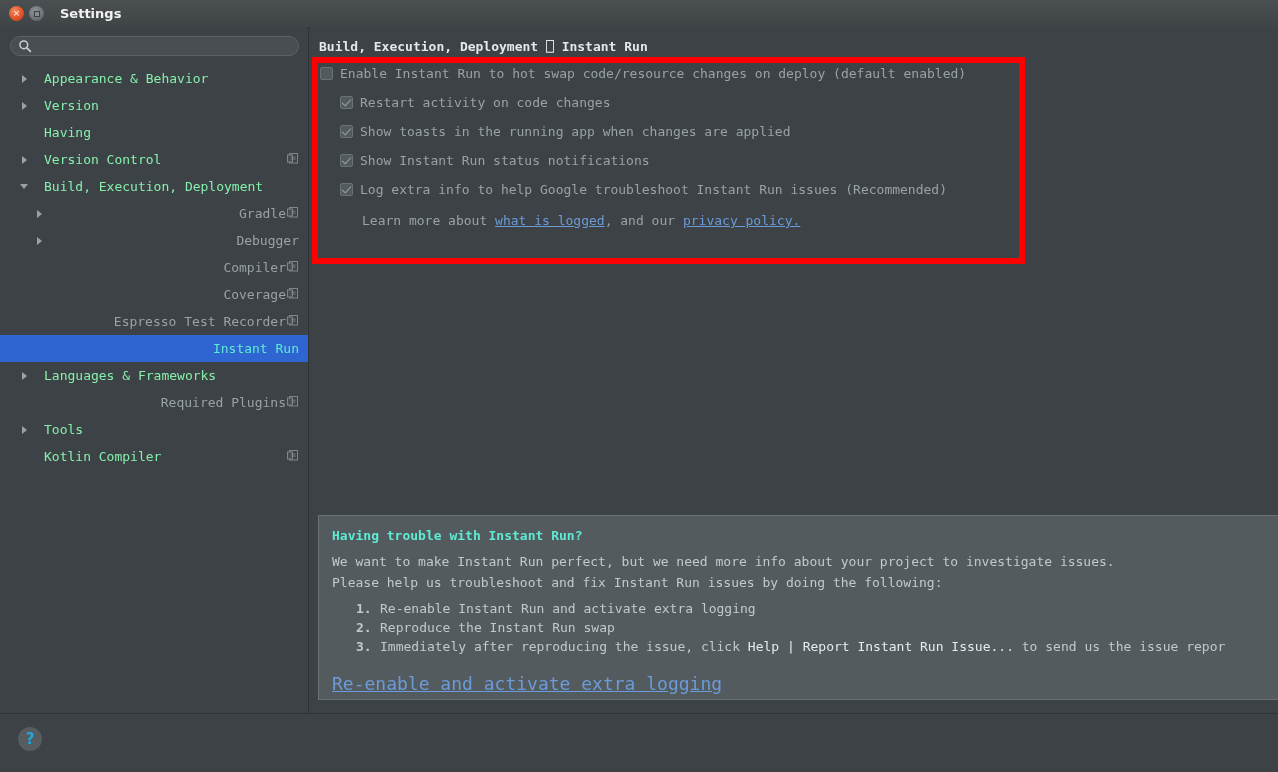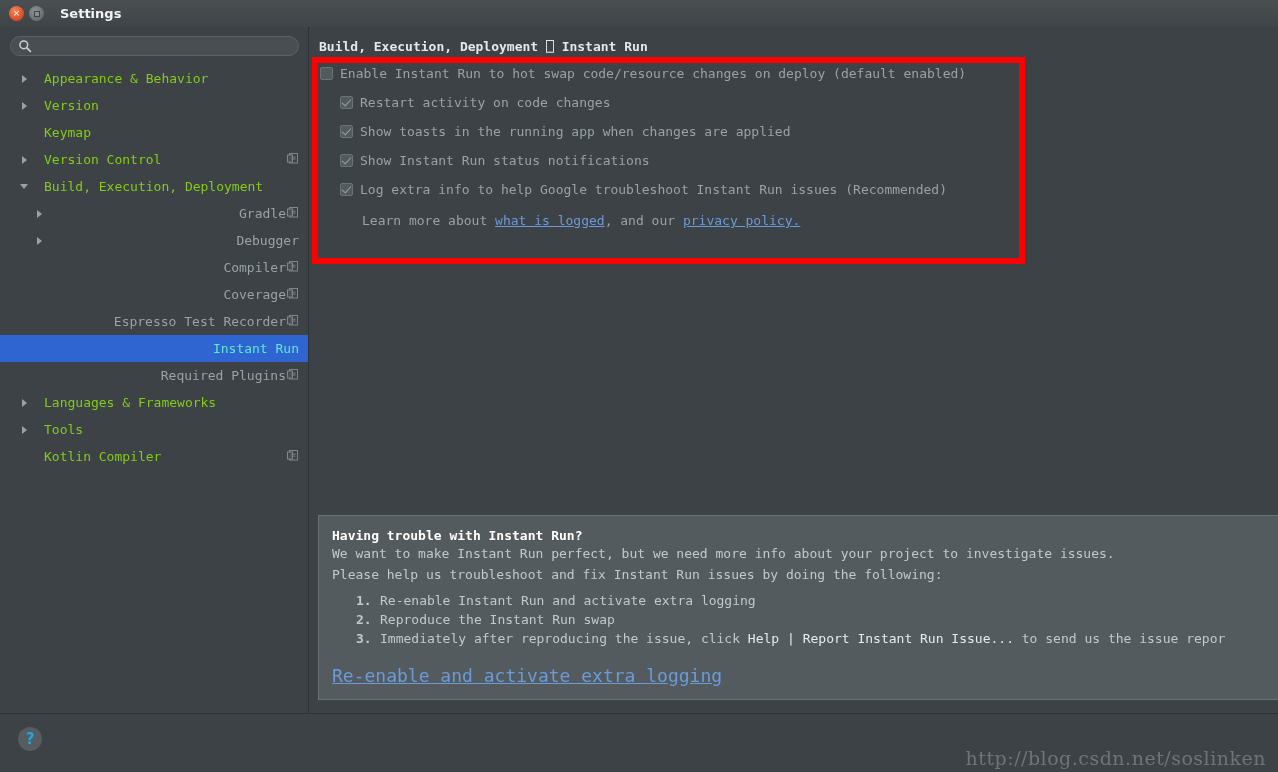--- a/index.html
+++ b/index.html
@@ -132,21 +132,21 @@
     width: 0; height: 0;
     border-top: 5px solid #9aa2a7;
     border-left: 4px solid transparent;
     border-right: 4px solid transparent;
   }
   .tree-label {
     flex: 1 1 auto;
     white-space: nowrap;
     font-size: 13px;
   }
-  .lvl0 .tree-label { color: #84cc16; }
+  .lvl0 .tree-label { color: #86efac; }
   .lvl1 .tree-label { color: #9aa2a7; text-align: right; }
   .lvl0 > .indent { width: 18px; flex: 0 0 18px; }
   .lvl1 > .indent { width: 33px; flex: 0 0 33px; }
   .tree-label.pad { padding-left: 14px; }
   .proj-icon {
     flex: 0 0 auto;
     width: 13px; height: 13px;
     opacity: 0.72;
   }
 
@@ -240,21 +240,22 @@
     border-top: 1px solid #6a7174;
     border-left: 1px solid #6a7174;
     border-bottom: 1px solid #6a7174;
     box-sizing: border-box;
     overflow: hidden;
     padding: 12px 0 0 13px;
   }
   #trouble-title {
     font-size: 13px;
     font-weight: bold;
-    color: #ffffff;
+    color: #5eead4;
+    margin-bottom: 8px;
     white-space: nowrap;
   }
   .trouble-p {
     font-size: 13px;
     color: #c3c9cb;
     line-height: 21px;
     white-space: nowrap;
   }
   #trouble-list {
     margin: 6px 0 0 0;
@@ -347,21 +348,21 @@
       <div class="tree-row lvl0">
         <span class="indent"></span>
         <span class="arrow">
           <span class="tri-r"></span>
         </span>
         <span class="tree-label pad">Version</span>
       </div>
       <div class="tree-row lvl0">
         <span class="indent"></span>
         <span class="arrow"></span>
-        <span class="tree-label pad">Keymap</span>
+        <span class="tree-label pad">Having</span>
       </div>
       <div class="tree-row lvl0">
         <span class="indent"></span>
         <span class="arrow">
           <span class="tri-r"></span>
         </span>
         <span class="tree-label pad">Version Control</span>
         <span><svg class="proj-icon" viewBox="0 0 13 13">
             <rect x="3.5" y="1.5" width="8" height="9.5" fill="none" stroke="#9aa2a7" stroke-width="1"></rect>
             <rect x="1.5" y="3" width="5" height="7" fill="#4a5053" stroke="#9aa2a7" stroke-width="1"></rect>
@@ -427,37 +428,37 @@
             <rect x="1.5" y="3" width="5" height="7" fill="#4a5053" stroke="#9aa2a7" stroke-width="1"></rect>
             <line x1="5.2" y1="5.2" x2="9.6" y2="5.2" stroke="#9aa2a7" stroke-width="0.9"></line>
             <line x1="5.2" y1="7.1" x2="9.6" y2="7.1" stroke="#9aa2a7" stroke-width="0.9"></line>
           </svg></span>
       </div>
       <div class="tree-row lvl1 selected">
         <span class="indent"></span>
         <span class="arrow"></span>
         <span class="tree-label pad">Instant Run</span>
       </div>
+      <div class="tree-row lvl0">
+        <span class="indent"></span>
+        <span class="arrow">
+          <span class="tri-r"></span>
+        </span>
+        <span class="tree-label pad">Languages &amp; Frameworks</span>
+      </div>
       <div class="tree-row lvl1">
         <span class="indent"></span>
         <span class="arrow"></span>
         <span class="tree-label pad">Required Plugins</span>
         <span><svg class="proj-icon" viewBox="0 0 13 13">
             <rect x="3.5" y="1.5" width="8" height="9.5" fill="none" stroke="#9aa2a7" stroke-width="1"></rect>
             <rect x="1.5" y="3" width="5" height="7" fill="#4a5053" stroke="#9aa2a7" stroke-width="1"></rect>
             <line x1="5.2" y1="5.2" x2="9.6" y2="5.2" stroke="#9aa2a7" stroke-width="0.9"></line>
             <line x1="5.2" y1="7.1" x2="9.6" y2="7.1" stroke="#9aa2a7" stroke-width="0.9"></line>
           </svg></span>
-      </div>
-      <div class="tree-row lvl0">
-        <span class="indent"></span>
-        <span class="arrow">
-          <span class="tri-r"></span>
-        </span>
-        <span class="tree-label pad">Languages &amp; Frameworks</span>
       </div>
       <div class="tree-row lvl0">
         <span class="indent"></span>
         <span class="arrow">
           <span class="tri-r"></span>
         </span>
         <span class="tree-label pad">Tools</span>
       </div>
       <div class="tree-row lvl0">
         <span class="indent"></span>
@@ -512,14 +513,13 @@
       <li><span class="num">2.</span><span>Reproduce the Instant Run swap</span><b></b><span></span></li>
       <li><span class="num">3.</span><span>Immediately after reproducing the issue, click </span><b>Help | Report Instant Run Issue...</b><span> to send us the issue repor</span></li>
     </ol>
   <div id="trouble-bottom-link">
     <a class="link" href="#">Re-enable and activate extra logging</a>
   </div>
 </div>
 
 <div id="footer">
   <div id="help-button">?</div>
-  <div id="watermark">http://blog.csdn.net/soslinken</div>
 </div>
 
 </body></html>

